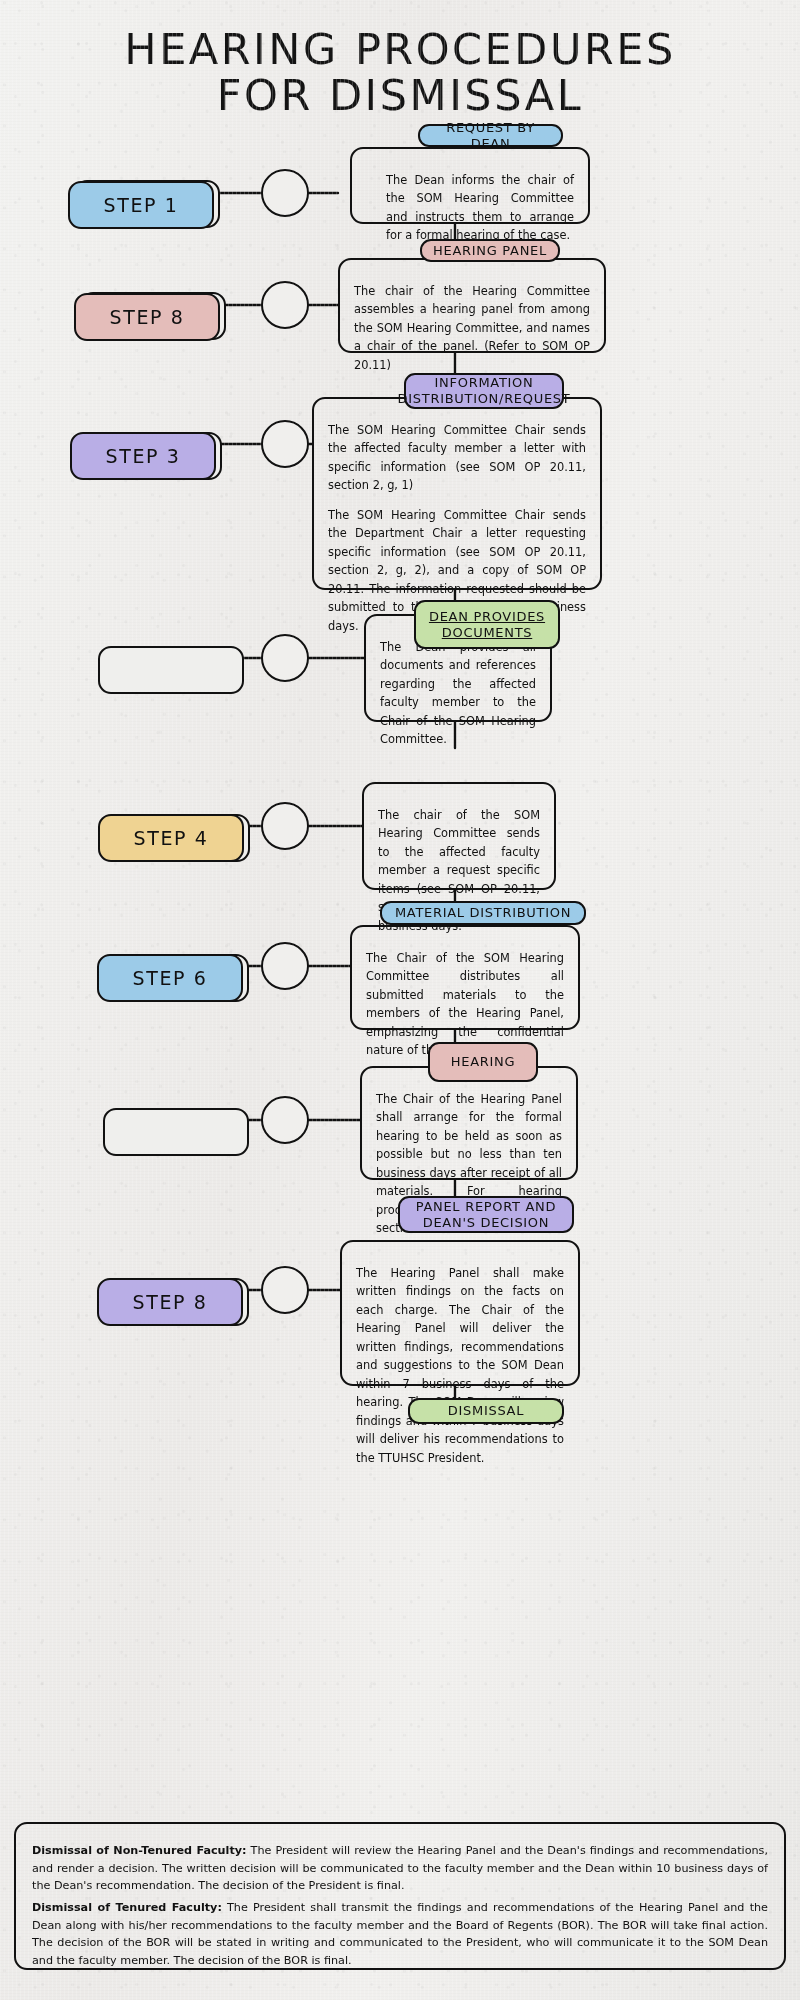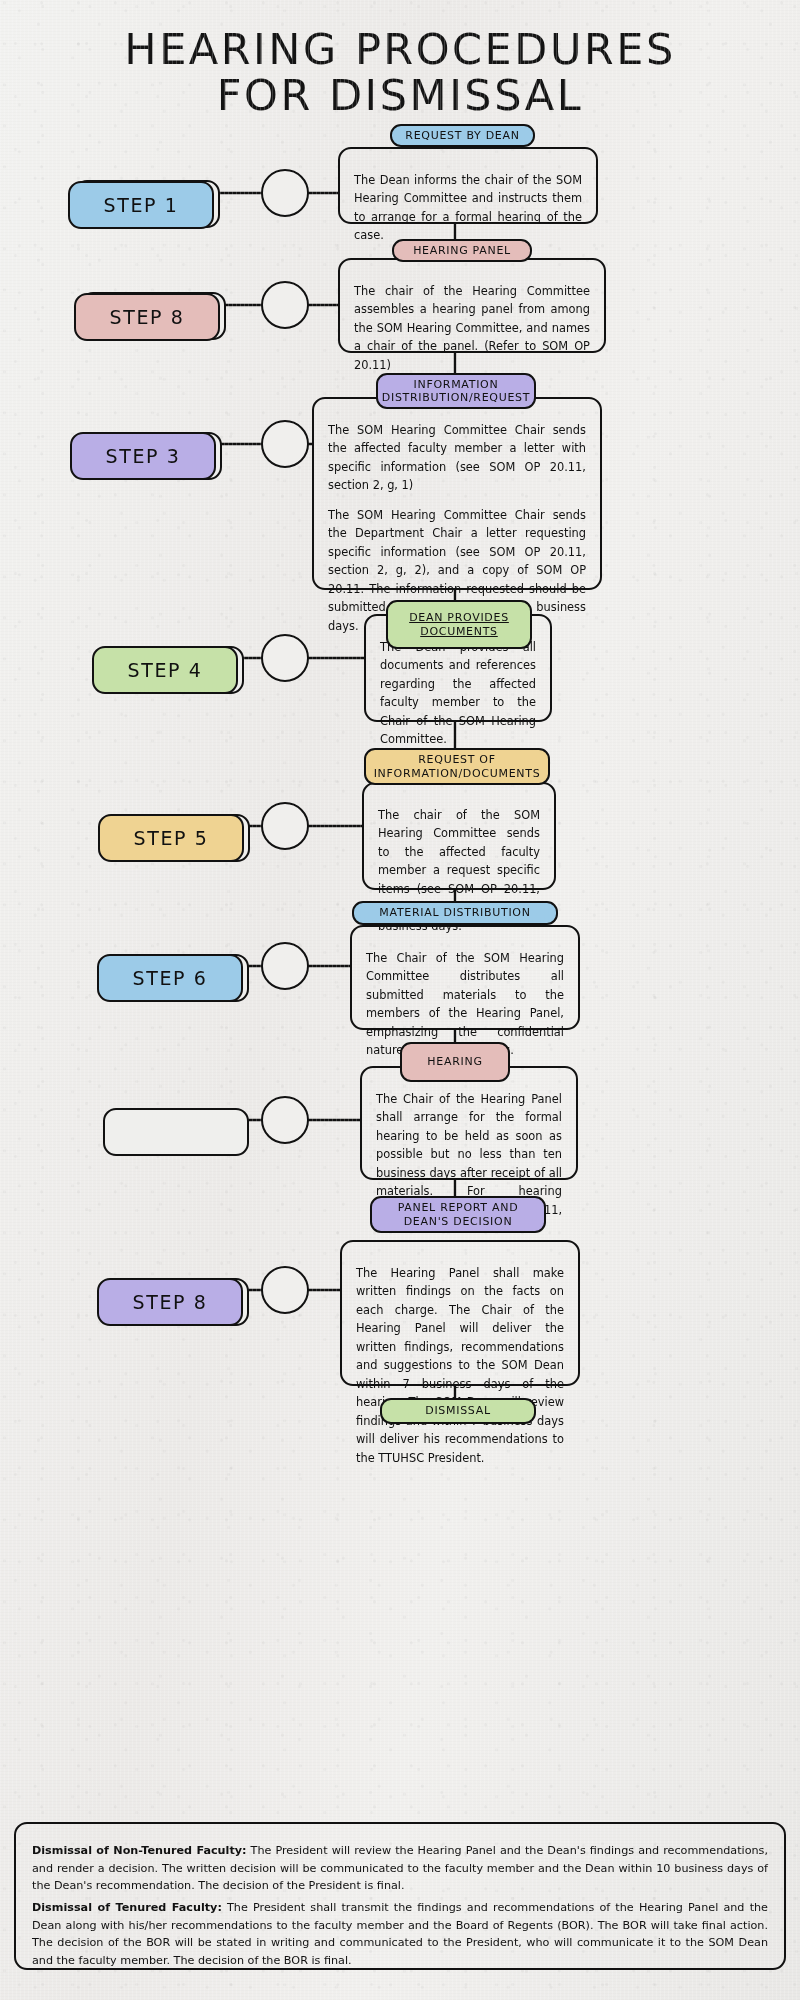--- a/index.html
+++ b/index.html
@@ -104,26 +104,27 @@
   .card .body p:last-child{margin-bottom:0;}
 
   
   .ribbon{
     position:absolute;
     border:2.4px solid #111;
     border-radius:11px;
     box-sizing:border-box;
     display:flex;align-items:center;justify-content:center;
     text-align:center;
-    font-size:11px;
+    font-size:13px;
     letter-spacing:.7px;
     line-height:1.22;
     color:#111;
     padding:0 10px;
     z-index:6;
+    margin-left:28px;
   }
 
   
   #dismissal-card{
     position:absolute;
     left:14px;top:1822px;width:772px;height:148px;
     border:2.4px solid #111;
     border-radius:13px;
     box-sizing:border-box;
     z-index:2;
@@ -176,21 +177,21 @@
       <line x1="455" y1="890" x2="455" y2="901"></line>
       <line x1="455" y1="1030" x2="455" y2="1042"></line>
       <line x1="455" y1="1180" x2="455" y2="1196"></line>
       <line x1="455" y1="1386" x2="455" y2="1398"></line>
     </g>
   </svg>
 
   <div class="step-shadow" style="left: 74px; top: 180px; background: rgb(239, 239, 237);"></div>
   <div class="step" style="left: 68px; top: 170px; background: rgb(156, 203, 232);">STEP 1</div>
   <div class="node" style="left:261px;top:169px;"></div>
-  <div class="card" style="left:338px;top:147px;width:260px;height:77px;">
+  <div class="card" style="left:350px;top:147px;width:240px;height:77px;padding-left:20px;">
     <div class="body">
         <p>The Dean informs the chair of the SOM Hearing Committee and instructs them to arrange for a formal hearing of the case.</p>
       </div>
   </div>
   <div class="ribbon" style="left: 390px; top: 124px; width: 145px; height: 23px; background: rgb(156, 203, 232);">REQUEST BY DEAN</div>
 
   <div class="step-shadow" style="left: 80px; top: 292px; background: rgb(239, 239, 237);"></div>
   <div class="step" style="left: 74px; top: 282px; background: rgb(228, 189, 186);">STEP 8</div>
   <div class="node" style="left:261px;top:281px;"></div>
   <div class="card" style="left:338px;top:258px;width:268px;height:95px;">
@@ -205,38 +206,36 @@
   <div class="node" style="left:261px;top:420px;"></div>
   <div class="card" style="left:312px;top:397px;width:290px;height:193px;">
     <div class="body">
         <p>The SOM Hearing Committee Chair sends the affected faculty member a letter with specific information (see SOM OP 20.11, section 2, g, 1)</p>
         <p>The SOM Hearing Committee Chair sends the Department Chair a letter requesting specific information (see SOM OP 20.11, section 2, g, 2), and a copy of SOM OP 20.11. The information requested should be submitted to the Dean within 10 business days.</p>
       </div>
   </div>
   <div class="ribbon" style="left: 376px; top: 373px; width: 160px; height: 36px; background: rgb(185, 174, 230);">INFORMATION DISTRIBUTION/REQUEST</div>
 
   <div class="step-shadow" style="left: 98px; top: 646px; background: rgb(239, 239, 237);"></div>
-  <div class="step" style="left: 92px; top: 635px; background: rgb(198, 225, 168);">STEP 4</div>
   <div class="node" style="left:261px;top:634px;"></div>
   <div class="card" style="left:364px;top:614px;width:188px;height:108px;">
     <div class="body">
         <p>The Dean provides all documents and references regarding the affected faculty member to the Chair of the SOM Hearing Committee.</p>
       </div>
   </div>
   <div class="ribbon" style="left: 386px; top: 600px; width: 146px; height: 49px; background: rgb(198, 225, 168); text-decoration: underline;">DEAN PROVIDES DOCUMENTS</div>
 
   <div class="step-shadow" style="left: 104px; top: 814px; background: rgb(239, 239, 237);"></div>
-  <div class="step" style="left: 98px; top: 803px; background: rgb(239, 211, 146);">STEP 5</div>
+  <div class="step" style="left: 98px; top: 803px; background: rgb(239, 211, 146);">STEP 4</div>
   <div class="node" style="left:261px;top:802px;"></div>
   <div class="card" style="left:362px;top:782px;width:194px;height:108px;">
     <div class="body">
         <p>The chair of the SOM Hearing Committee sends to the affected faculty member a request specific items (see SOM OP 20.11, section 2, g, 4) within 10 business days.</p>
       </div>
   </div>
-  <div class="ribbon" style="left: 364px; top: 748px; width: 186px; height: 37px; background: rgb(239, 211, 146);">REQUEST OF INFORMATION/DOCUMENTS</div>
 
   <div class="step-shadow" style="left: 103px; top: 954px; background: rgb(239, 239, 237);"></div>
   <div class="step" style="left: 97px; top: 943px; background: rgb(156, 203, 232);">STEP 6</div>
   <div class="node" style="left:261px;top:942px;"></div>
   <div class="card" style="left:350px;top:925px;width:230px;height:105px;">
     <div class="body">
         <p>The Chair of the SOM Hearing Committee distributes all submitted materials to the members of the Hearing Panel, emphasizing the confidential nature of these materials.</p>
       </div>
   </div>
   <div class="ribbon" style="left: 352px; top: 901px; width: 206px; height: 24px; background: rgb(156, 203, 232);">MATERIAL DISTRIBUTION</div>

